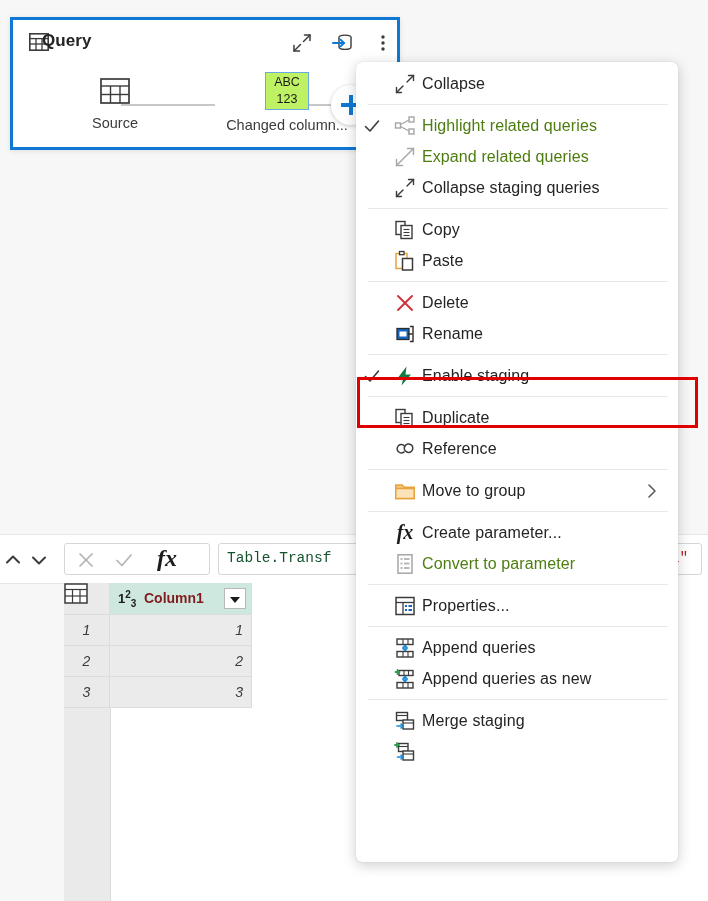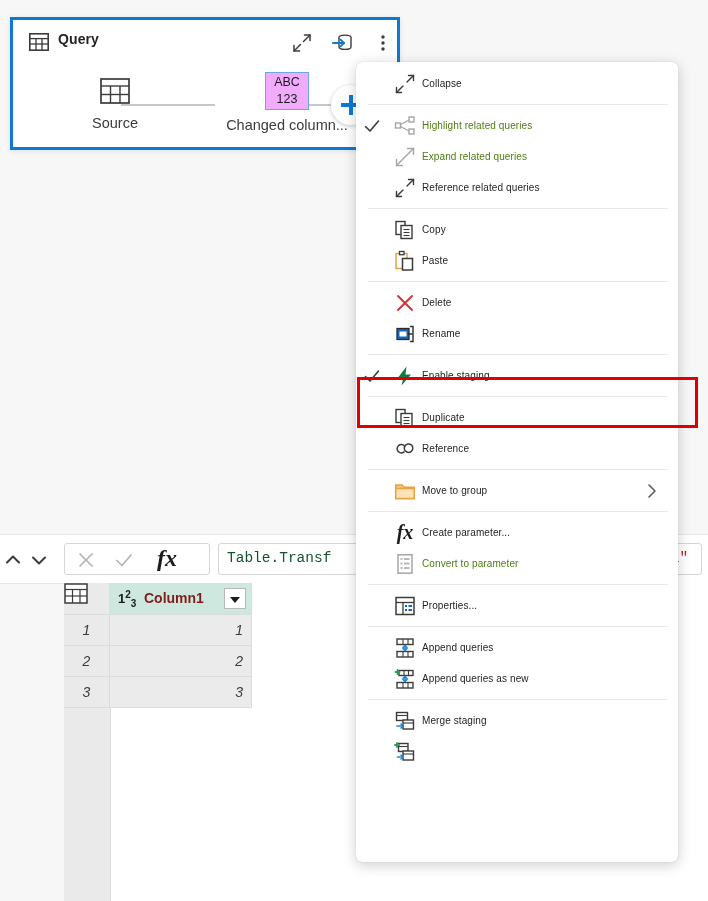--- a/index.html
+++ b/index.html
@@ -34,23 +34,23 @@
   }
   .card-title-icon {
     position: absolute;
     left: 16px;
     top: 13px;
     width: 20px;
     height: 18px;
   }
   .card-title {
     position: absolute;
-    left: 45px;
+    left: 29px;
     top: 11px;
-    font-size: 14px;
+    font-size: 17px;
     color: #242424;
     font-weight: 600;
     letter-spacing: .1px;
   }
   .hdr-icon {
     position: absolute;
     top: 11px;
     width: 24px;
     height: 24px;
     cursor: pointer;
@@ -81,21 +81,21 @@
   #step-changed { left: 194px; top: 6px;  width: 160px; }
   .node-table {
     width: 30px; height: 26px;
     margin: 4px auto 0;
   }
   .node-abc {
     width: 44px;
     height: 38px;
     margin: 0 auto;
     border: 1.6px solid #6aa9e0;
-    background: #f0abfc;
+    background: #bef264;
     box-sizing: border-box;
     font-size: 12.5px;
     line-height: 17px;
     color: #1b1b1b;
     padding-top: 1px;
     font-family: "Liberation Sans", sans-serif;
   }
   .connector {
     position: absolute;
     height: 2px;
@@ -333,21 +333,21 @@
     align-items: center;
   }
   .mi-icon {
     width: 34px;
     flex: 0 0 34px;
     display: flex;
     justify-content: center;
     align-items: center;
   }
   .mi-label {
-    font-size: 10px;
+    font-size: 16px;
     color: #242424;
     white-space: nowrap;
     letter-spacing: .1px;
   }
   .menu-item.disabled .mi-label { color: #4d7c0f; }
   .mi-sub {
     position: absolute;
     right: 16px;
     top: 6px;
   }
@@ -570,21 +570,21 @@
       <span class="mi-icon">
         <svg width="22" height="22" viewBox="0 0 22 22">
           <g stroke="#3b3b3b" stroke-width="1.4" fill="none" stroke-linecap="round" stroke-linejoin="round">
             <line x1="2.5" y1="19.5" x2="9" y2="13"></line>
             <polyline points="2.5,14.5 2.5,19.5 7.5,19.5"></polyline>
             <line x1="19.5" y1="2.5" x2="13" y2="9"></line>
             <polyline points="19.5,7.5 19.5,2.5 14.5,2.5"></polyline>
           </g>
         </svg>
       </span>
-      <span class="mi-label">Reference related queries</span>
+      <span class="mi-label">Collapse staging queries</span>
     </div>
     <div class="menu-sep"></div>
     <div class="menu-item">
       <span class="mi-check"></span>
       <span class="mi-icon">
         <svg width="22" height="22" viewBox="0 0 22 22">
           <g stroke="#3b3b3b" stroke-width="1.4" fill="#fff">
             <rect x="2" y="2.5" width="9" height="13"></rect>
             <rect x="7" y="6.5" width="11" height="13"></rect>
             <g stroke-width="1.1">

